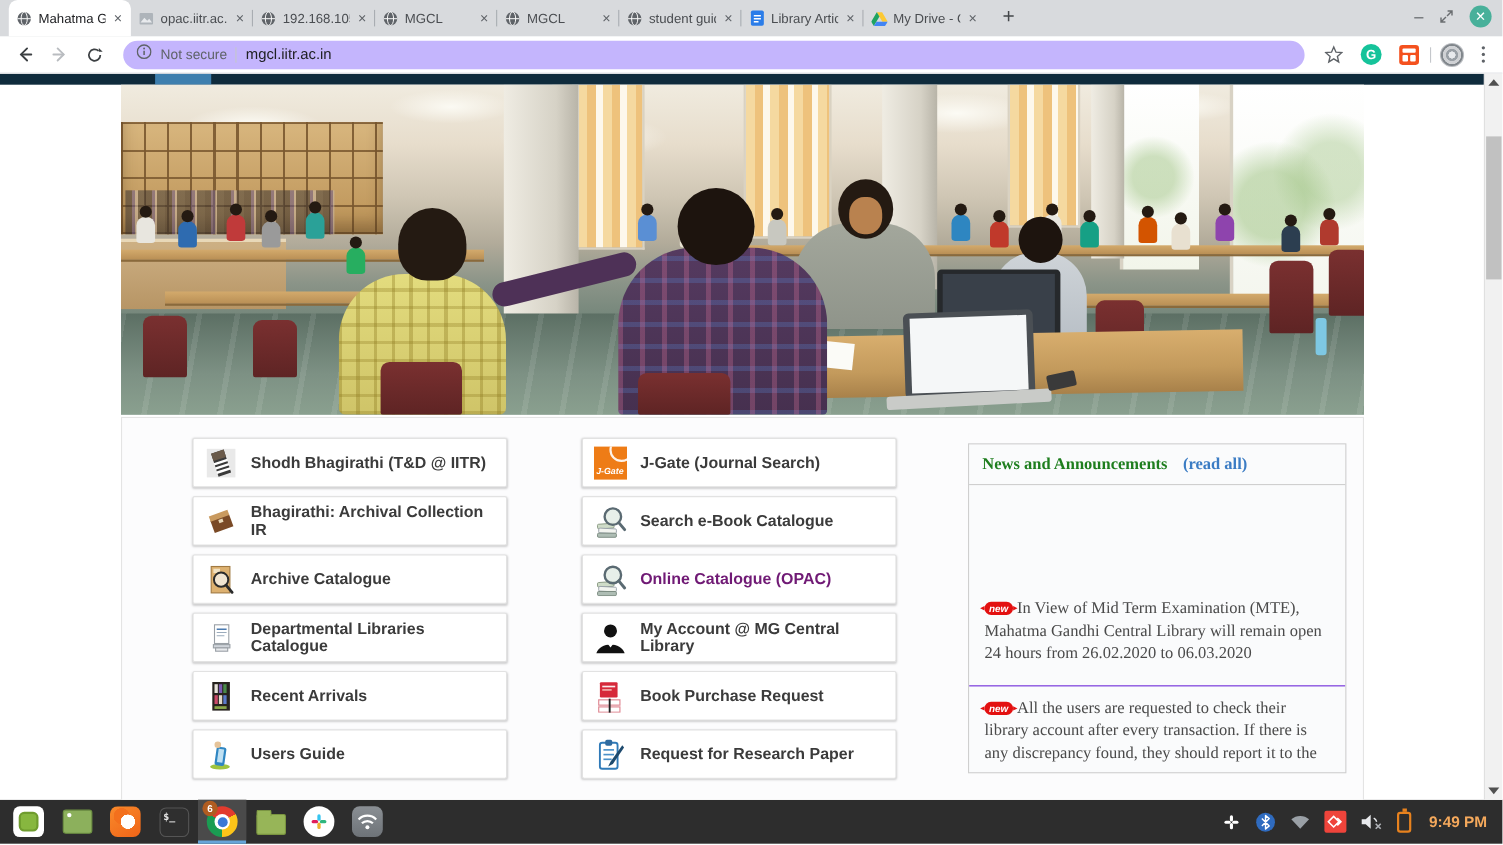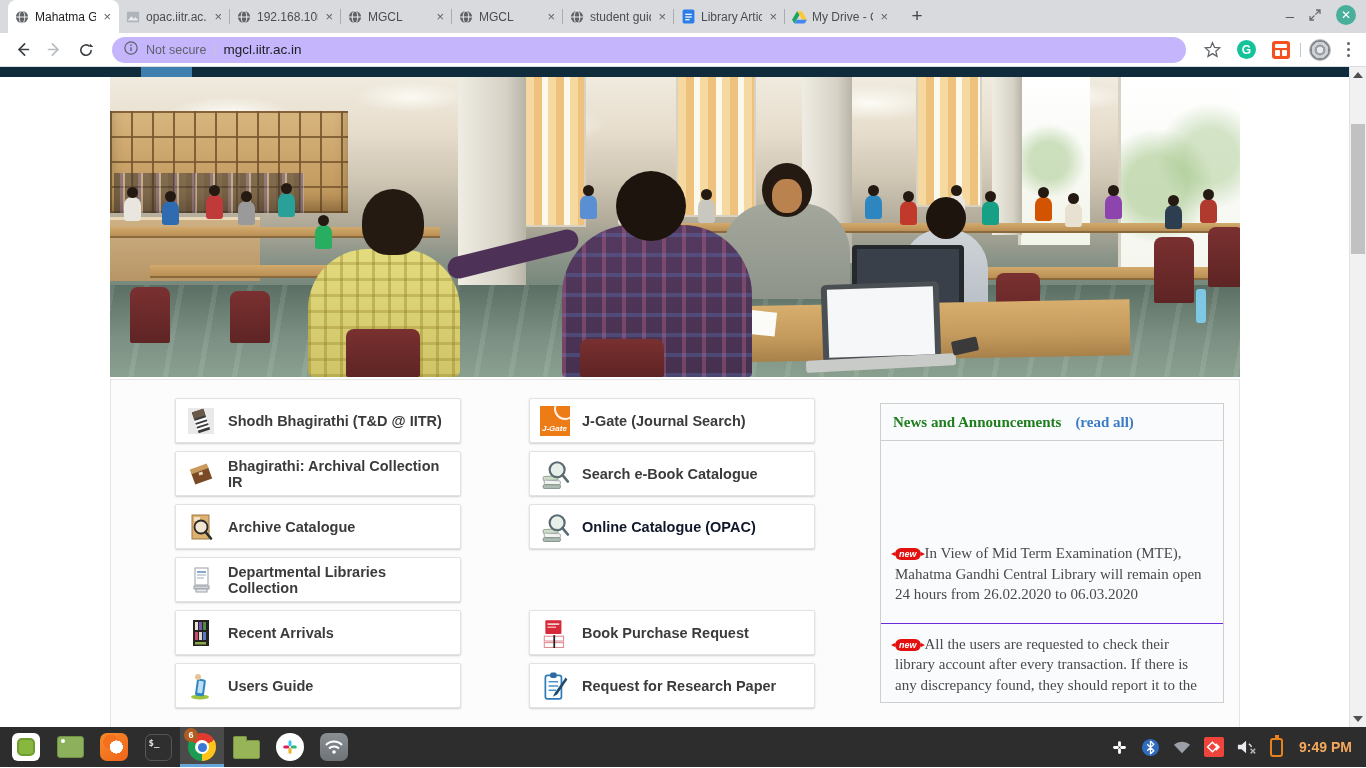--- a/index.html
+++ b/index.html
@@ -117,21 +117,21 @@
   .pap2{left:596px;top:232px;width:70px;height:24px;background:#fbfbf7;transform:rotate(6deg);}
   .ph{left:842px;top:262px;width:26px;height:14px;background:#3a3a3a;border-radius:2px;transform:rotate(-12deg);}
   .bot{left:1086px;top:212px;width:10px;height:34px;background:#7ec8e3;border-radius:3px;}
 
   
   .content{position:absolute;left:110px;top:312px;width:1130px;height:404px;background:#fcfcfd;border:1px solid #e4e4e4;border-bottom:none;}
   .qbtn{position:absolute;width:286px;height:45px;background:#fff;border:1px solid #e2e2e2;border-radius:2px;
     box-shadow:0 1px 2px rgba(0,0,0,.18);display:flex;align-items:center;gap:12px;padding:0 10px;
     font-weight:bold;font-size:14.5px;color:#3b3b3b;cursor:pointer;}
   .qbtn .ic{width:30px;height:30px;flex:0 0 30px;display:flex;align-items:center;justify-content:flex-end;}
-  .qbtn.hl{color:#0f172a;}
+  .qbtn.hl{color:#701a75;}
   .jg{width:30px;height:30px;background:#ee7c16;position:relative;overflow:hidden;}
   .jg b{position:absolute;left:2px;bottom:3px;color:#fff;font:bold italic 8px "Liberation Sans",sans-serif;}
   .jg::before{content:"";position:absolute;right:-6px;top:-8px;width:18px;height:18px;border:2px solid rgba(255,255,255,.9);border-radius:50%;}
 
   
   .news{position:absolute;left:769px;top:23px;width:344px;height:300px;background:#fafbfc;border:1px solid #cfcfcf;font-family:"Liberation Serif",serif;}
   .news-h{height:37px;border-bottom:1px solid #cfcfcf;display:flex;align-items:center;padding:0 12px;gap:14px;}
   .news-t{color:#1e7e1e;font-weight:bold;font-size:15px;}
   .news-r{color:#3b7cc4;font-weight:bold;font-size:15px;cursor:pointer;}
   .news-b{height:261px;overflow:hidden;padding-top:102px;}
@@ -452,21 +452,21 @@
       <span class="ic">
           <svg width="30" height="30" viewBox="0 0 30 30">
             <rect x="9" y="3" width="13" height="17" fill="#fff" stroke="#9aa0a6"></rect>
             <line x1="11" y1="7" x2="20" y2="7" stroke="#4a7ab0" stroke-width="1.3"></line>
             <line x1="11" y1="10" x2="20" y2="10" stroke="#9aabbc" stroke-width="1"></line>
             <line x1="11" y1="13" x2="18" y2="13" stroke="#9aabbc" stroke-width="1"></line>
             <rect x="8" y="21" width="15" height="3" fill="#cfd4da" stroke="#9aa0a6"></rect>
             <rect x="10" y="24" width="11" height="3" fill="#e8eaed" stroke="#9aa0a6"></rect>
           </svg>
         </span>
-      <span>Departmental Libraries Collection</span>
+      <span>Departmental Libraries Catalogue</span>
     </div>
     <div class="qbtn" style="left:64px;top:230px">
       <span class="ic">
           <svg width="30" height="30" viewBox="0 0 30 30">
             <rect x="7" y="2" width="16" height="26" fill="#26221e"></rect>
             <rect x="9" y="4" width="3" height="8" fill="#e8e4da"></rect>
             <rect x="13" y="4" width="3" height="8" fill="#7a5ab0"></rect>
             <rect x="17" y="4" width="3" height="8" fill="#4a8a4a"></rect>
             <rect x="9" y="14" width="3" height="8" fill="#c94a6a"></rect>
             <rect x="13" y="14" width="3" height="8" fill="#e0d8c8"></rect>
@@ -514,20 +514,30 @@
       <span class="ic">
           <svg width="30" height="30" viewBox="0 0 28 28">
             <rect x="3" y="16" width="14" height="4" rx="1" fill="#cfdcc8" stroke="#8a9a84" stroke-width="0.8" transform="rotate(-4 10 18)"></rect>
             <rect x="4" y="20" width="15" height="4" rx="1" fill="#f2f4ef" stroke="#99a2aa" stroke-width="0.8" transform="rotate(3 11 22)"></rect>
             <rect x="3" y="24" width="16" height="3.5" rx="1" fill="#aebdb4" stroke="#7a8a80" stroke-width="0.8"></rect>
             <circle cx="16" cy="10" r="7" fill="#dfe9e2" fill-opacity="0.75" stroke="#5a6a72" stroke-width="2"></circle>
             <line x1="21" y1="15" x2="26" y2="21" stroke="#5a6a72" stroke-width="2.5" stroke-linecap="round"></line>
           </svg>
         </span>
       <span>Online Catalogue (OPAC)</span>
+    </div>
+    <div class="qbtn" style="left:418px;top:177px">
+      <span class="ic">
+          <svg width="30" height="30" viewBox="0 0 28 28">
+            <circle cx="14" cy="8" r="5.5" fill="#111"></circle>
+            <path d="M2 27 C5 17 23 17 26 27 Z" fill="#111"></path>
+            <path d="M11 18 L14 22 L17 18 Z" fill="#fff"></path>
+          </svg>
+        </span>
+      <span>My Account @ MG Central Library</span>
     </div>
     <div class="qbtn" style="left:418px;top:230px">
       <span class="ic">
           <svg width="30" height="30" viewBox="0 0 28 28">
             <rect x="5" y="2" width="15" height="13" rx="1" fill="#d6293a"></rect>
             <rect x="7" y="5" width="11" height="1.4" fill="#fff" opacity=".9"></rect>
             <rect x="7" y="8" width="8" height="1.2" fill="#ffeedd" opacity=".8"></rect>
             <rect x="4" y="17" width="18" height="4.5" fill="#fff" stroke="#e08a95"></rect>
             <rect x="4" y="23" width="18" height="4.5" fill="#fff" stroke="#e08a95"></rect>
             <rect x="12.5" y="16" width="1.6" height="12" fill="#222"></rect>

